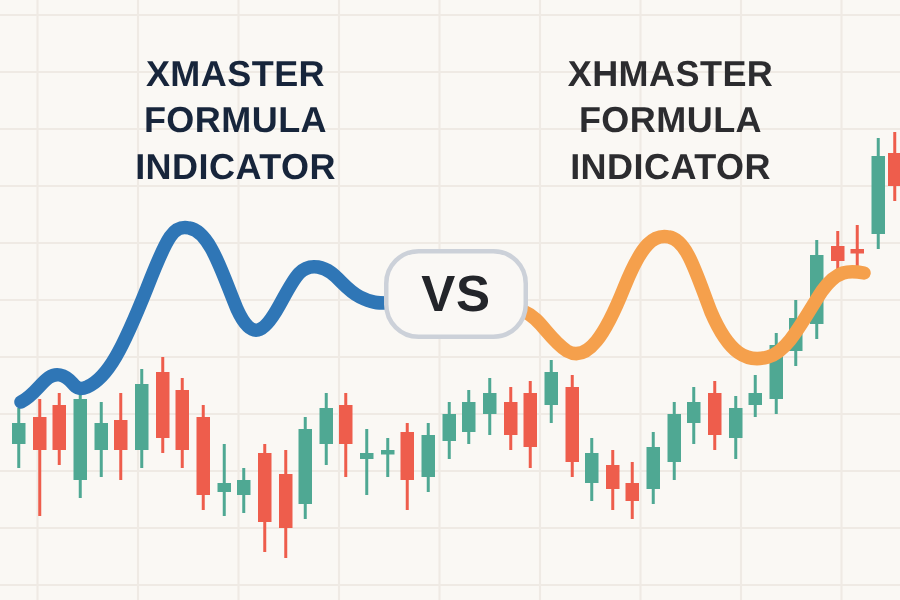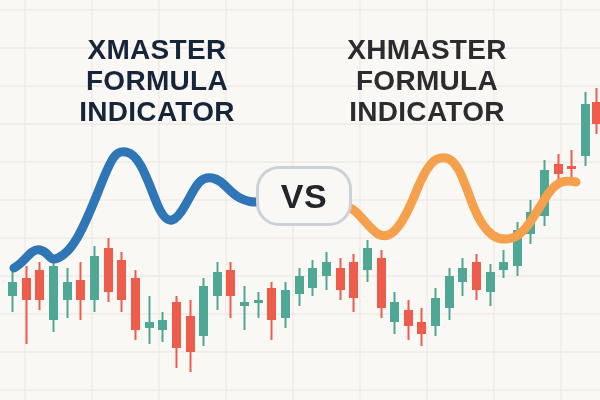--- a/index.html
+++ b/index.html
@@ -30,33 +30,33 @@
   #curves-layer {
     position: absolute;
     inset: 0;
     width: 600px;
     height: 400px;
   }
   .title-block {
     position: absolute;
     text-align: center;
     font-weight: 700;
-    font-size: 28px;
+    font-size: 24px;
     line-height: 31px;
     letter-spacing: 0.3px;
     white-space: nowrap;
   }
   #title-left {
     left: 22px;
     top: 34px;
     width: 270px;
     color: #17253b;
   }
   #title-right {
-    left: 292px;
+    left: 312px;
     top: 34px;
     width: 270px;
     color: #2c2c2f;
   }
   .title-line { display: block; }
   #vs-badge {
     position: absolute;
     left: 256px;
     top: 166px;
     width: 96px;

